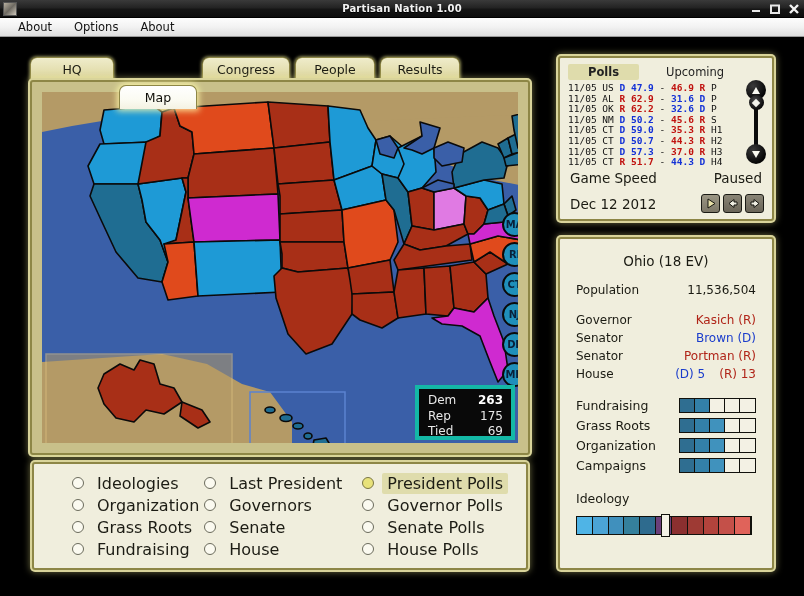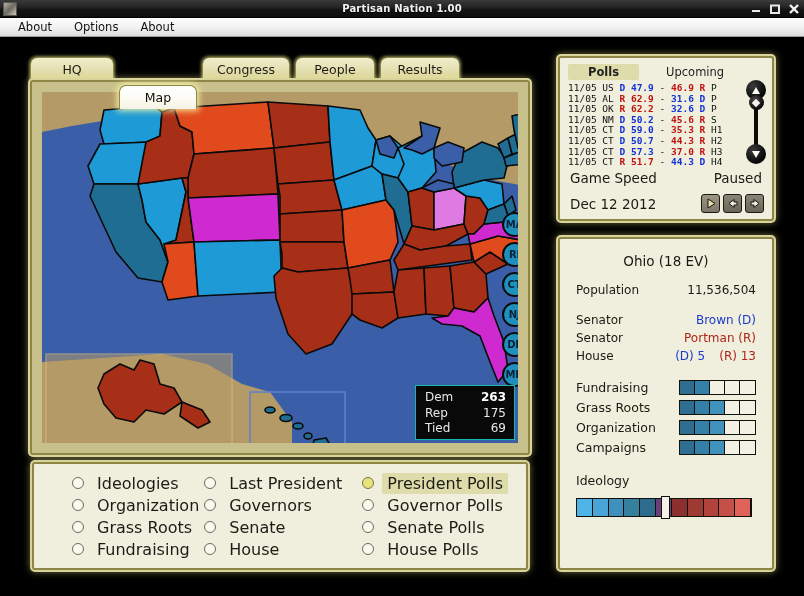--- a/index.html
+++ b/index.html
@@ -96,21 +96,21 @@
     position: relative; width: 100%; height: 100%;
     background: #3a5fa8;
     overflow: hidden;
   }
   #map-canvas svg { position: absolute; left: 0; top: 0; display: block; }
 
   .ev-box {
     position: absolute; right: 3px; bottom: 3px;
     width: 100px; height: 55px;
     background: #090909;
-    border: 1px solid #14b8a6;
+    border: 4px solid #14b8a6;
     padding: 4px 8px 4px 9px;
     color: #e8e8e8; font-size: 12px;
     line-height: 15.5px;
   }
   .ev-row { display: flex; justify-content: space-between; }
   .ev-row .ev-val { font-variant-numeric: tabular-nums; }
   .ev-row.dem .ev-val { color: #fff; font-weight: bold; }
 
   .statecircle {
     position: absolute; width: 25px; height: 25px; border-radius: 50%;
@@ -524,20 +524,24 @@
 
   <div class="goldpanel" id="state-panel">
     <div class="st-title">Ohio (18 EV)</div>
 
     <div class="st-line pop">
       <span>Population</span>
       <span>11,536,504</span>
     </div>
 
     <div class="st-line">
+      <span>Governor</span>
+      <span class="st-val rep">Kasich (R)</span>
+    </div>
+    <div class="st-line">
       <span>Senator</span>
       <span class="st-val dem">Brown (D)</span>
     </div>
     <div class="st-line">
       <span>Senator</span>
       <span class="st-val rep">Portman (R)</span>
     </div>
     <div class="st-line">
       <span>House</span>
       <span class="st-house">

